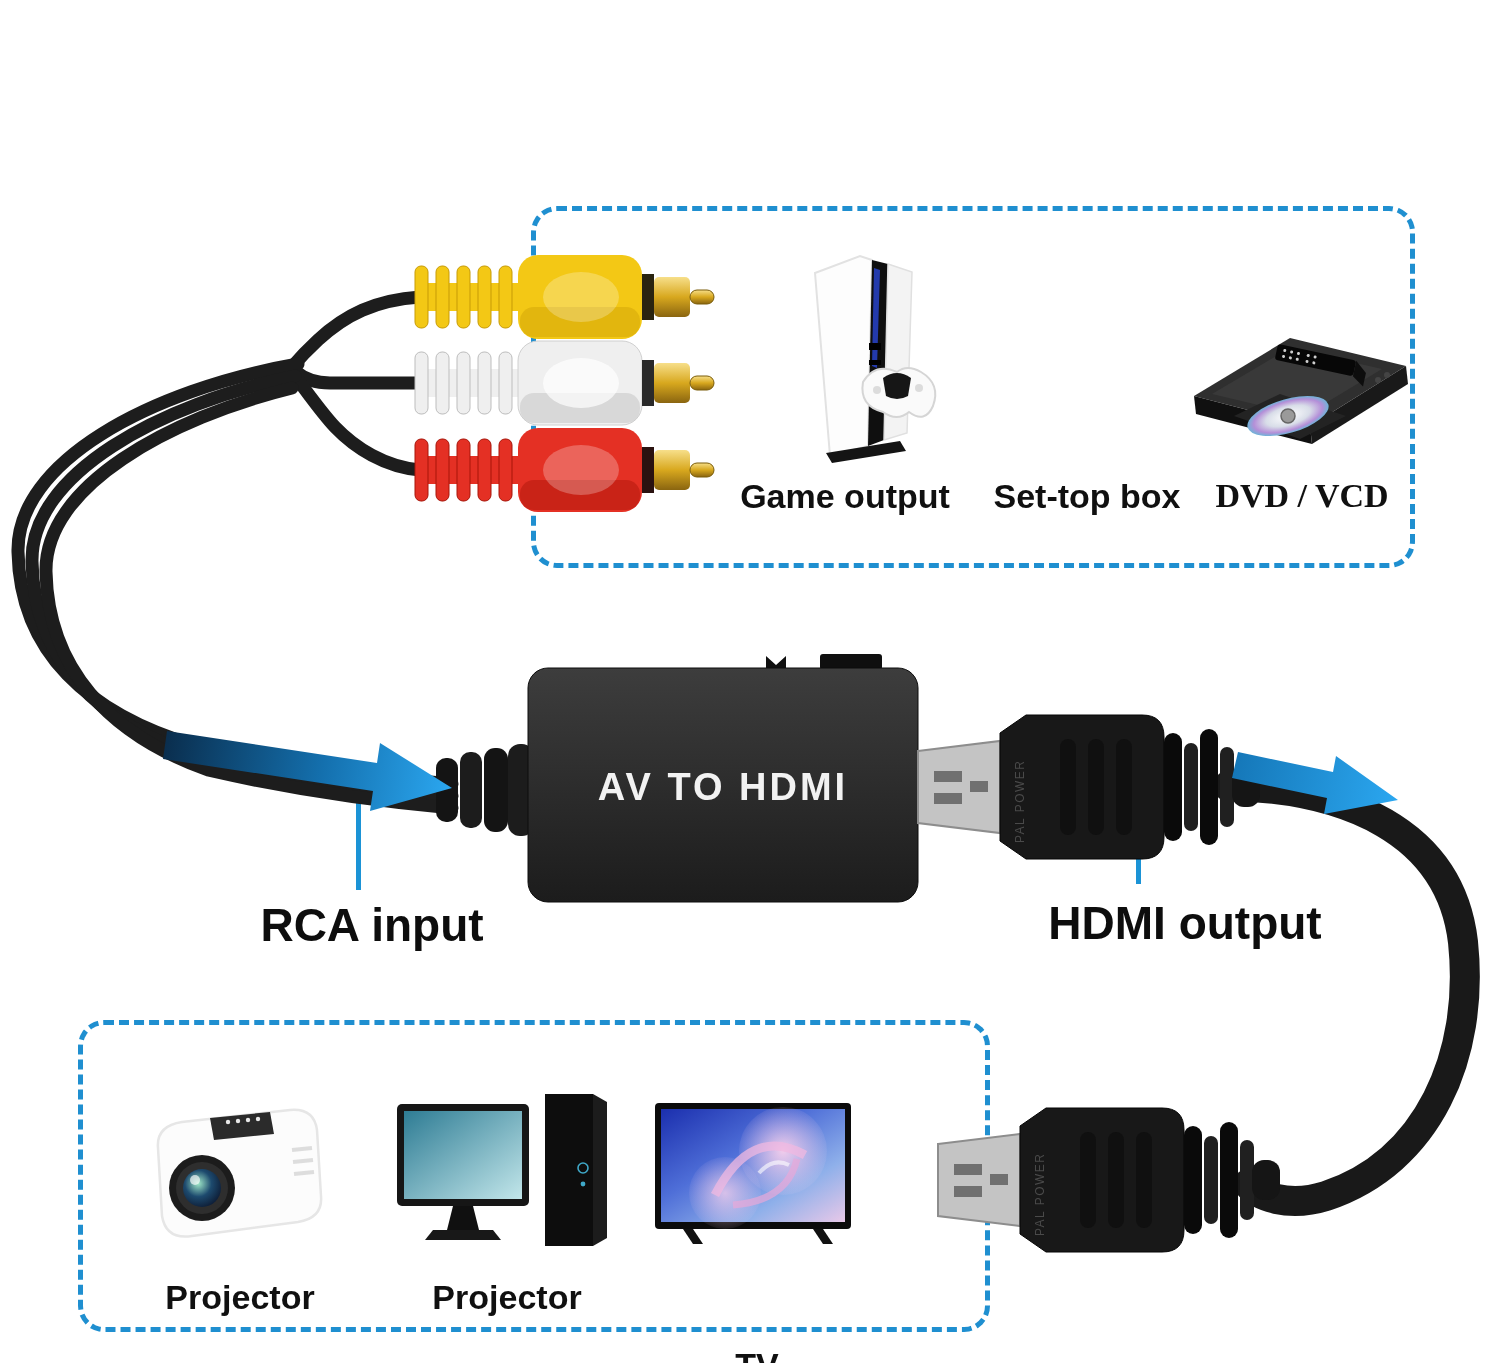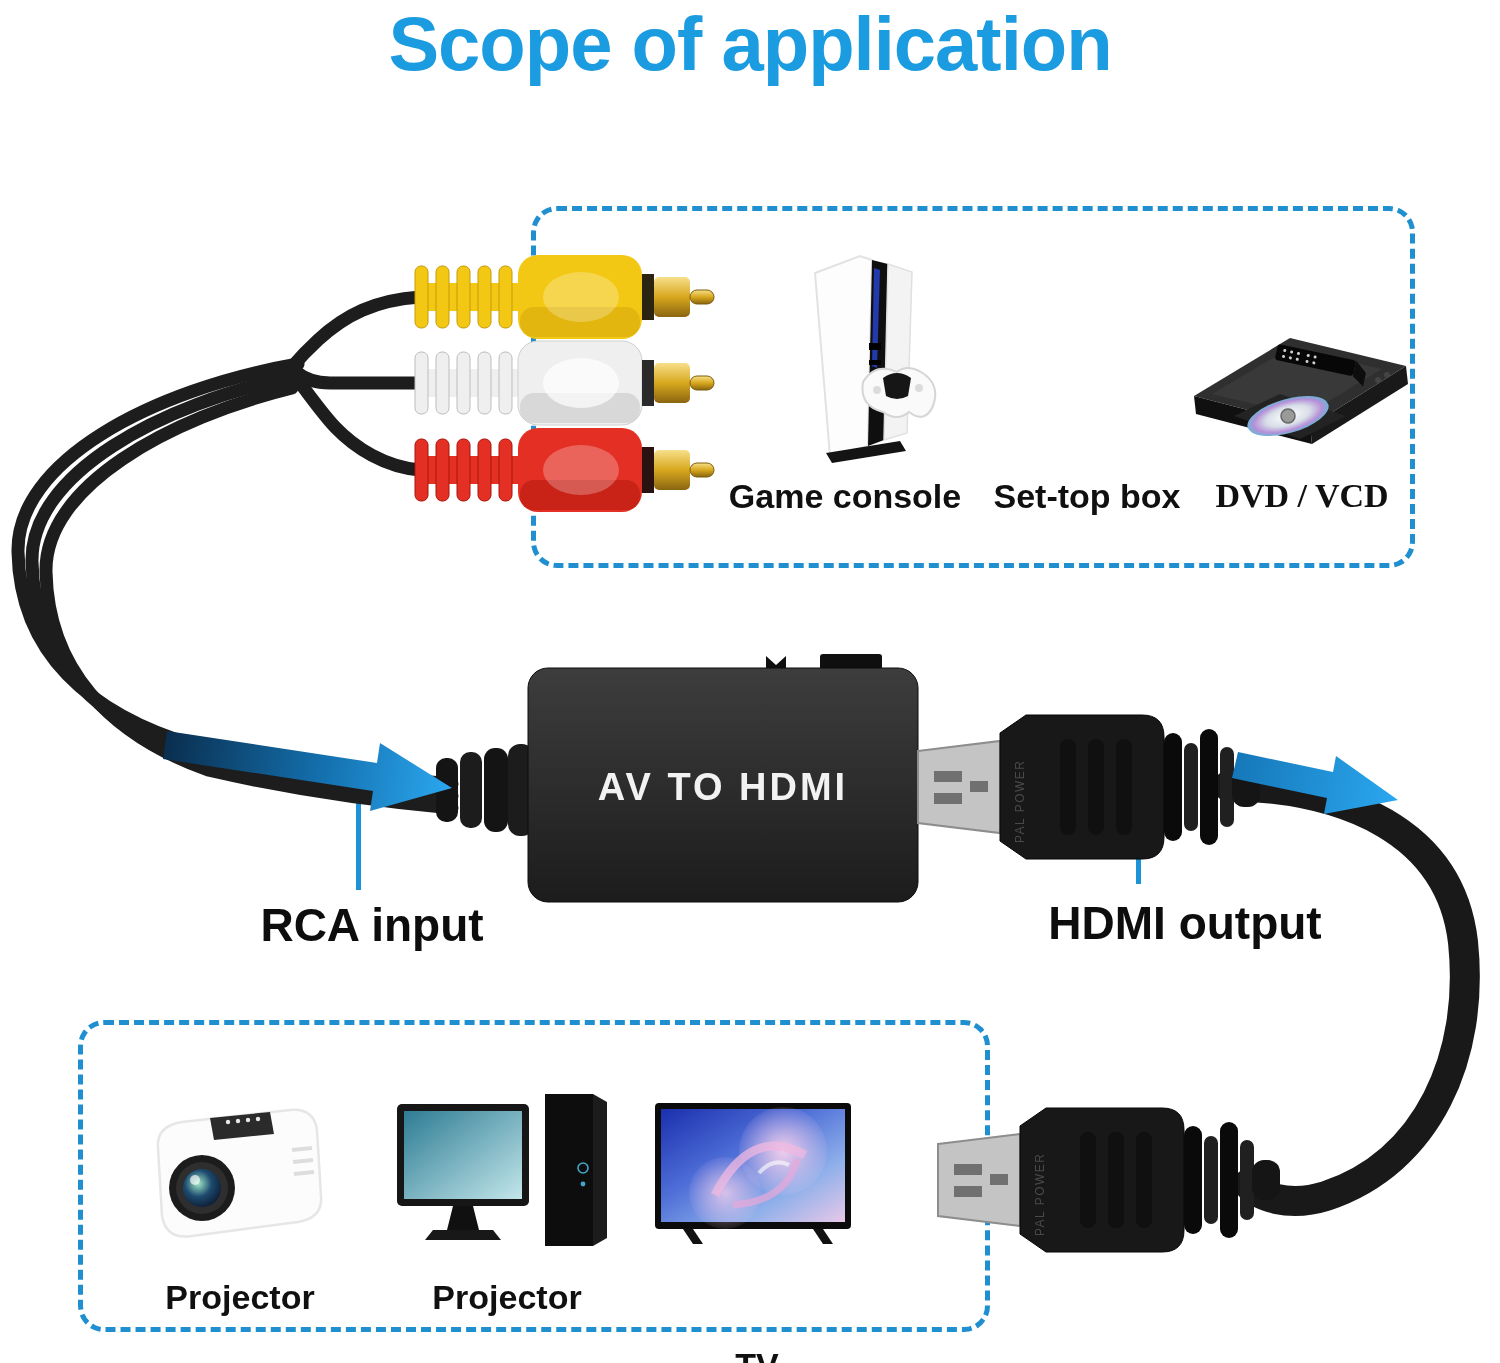--- a/index.html
+++ b/index.html
@@ -34,21 +34,20 @@
     font-size:46px;font-weight:bold;color:#0d0d0d;white-space:nowrap;
   }
 
   svg text{font-family:"Liberation Sans", sans-serif;}
 </style>
 </head>
 <body>
 
 <div class="canvas">
 
-  <div class="page-title">Scope of application</div>
 
   <div class="dashed-box box-sources"></div>
   <div class="dashed-box box-displays"></div>
 
   <div class="device dev-ps5">
     <svg viewBox="0 0 215 225" width="215" height="225">
       <path d="M55,25 L100,8 L112,12 L108,198 L70,208 Z" fill="#fdfdfd" stroke="#e2e2e2" stroke-width="2"></path>
       <path d="M112,12 L128,16 L124,192 L108,198 Z" fill="#0f0f0f"></path>
       <path d="M114,20 L120,22 L117,120 L112,118 Z" fill="#2742c8" opacity="0.85"></path>
       <path d="M128,16 L152,24 L147,185 L124,192 Z" fill="#f3f3f3" stroke="#e0e0e0" stroke-width="1.5"></path>
@@ -291,21 +290,21 @@
       <path d="M1228,786 C1344,788 1450,830 1463,942 C1475,1056 1428,1162 1326,1196 C1288,1208 1258,1196 1248,1184" fill="none" stroke="#191919" stroke-width="30" stroke-linecap="round"></path>
     </g>
 
     <use href="#hdmi-plug" x="918" y="715"></use>
     <use href="#hdmi-plug" x="938" y="1108"></use>
 
     <polygon fill="url(#arrGradL)" points="167,731 377,763 380,743 452,788 370,811 373,791 163,759"></polygon>
     <polygon fill="url(#arrGradR)" points="1238,752 1333,772 1336,756 1398,800 1324,814 1327,798 1232,778"></polygon>
   </svg>
 
-  <div class="lbl-device" style="left:845px;top:477px;">Game console</div>
+  <div class="lbl-device" style="left:845px;top:477px;">Game output</div>
   <div class="lbl-device" style="left:1087px;top:477px;">Set-top box</div>
   <div class="lbl-device" style="left:1302px;top:477px;font-family:Liberation Serif, serif;">DVD / VCD</div>
 
   <div class="lbl-port" style="left:372px;top:898px;">RCA input</div>
   <div class="lbl-port" style="left:1185px;top:896px;">HDMI output</div>
 
   <div class="lbl-device" style="left:240px;top:1278px;">Projector</div>
   <div class="lbl-device" style="left:507px;top:1278px;">Projector</div>
   <div class="lbl-device" style="left:757px;top:1346px;">TV</div>
 

